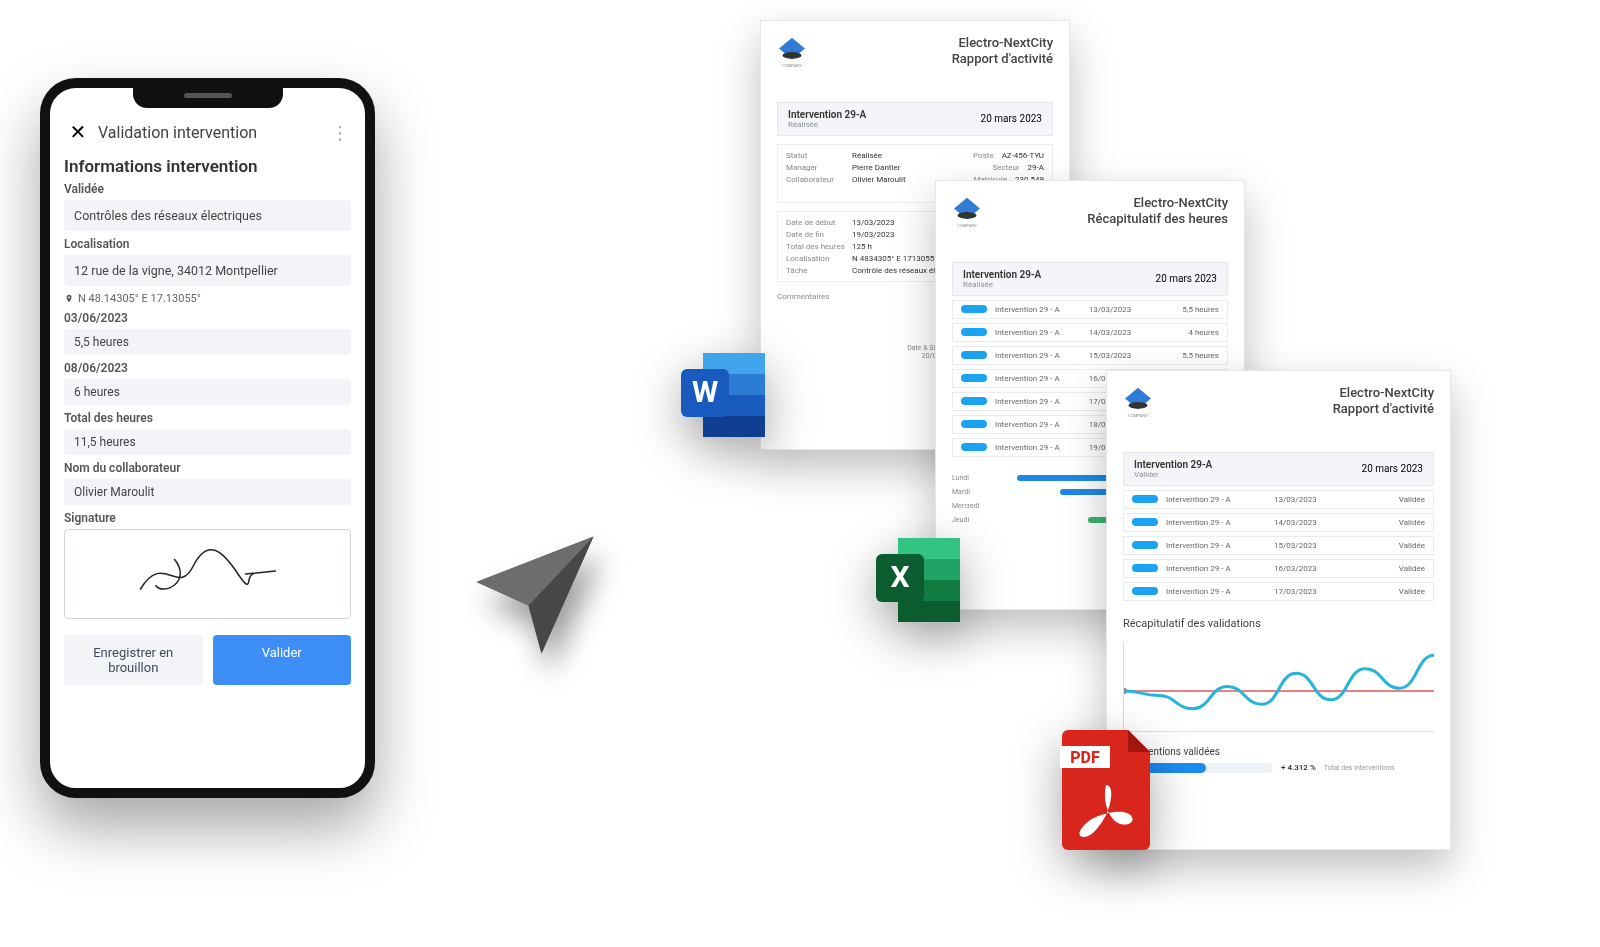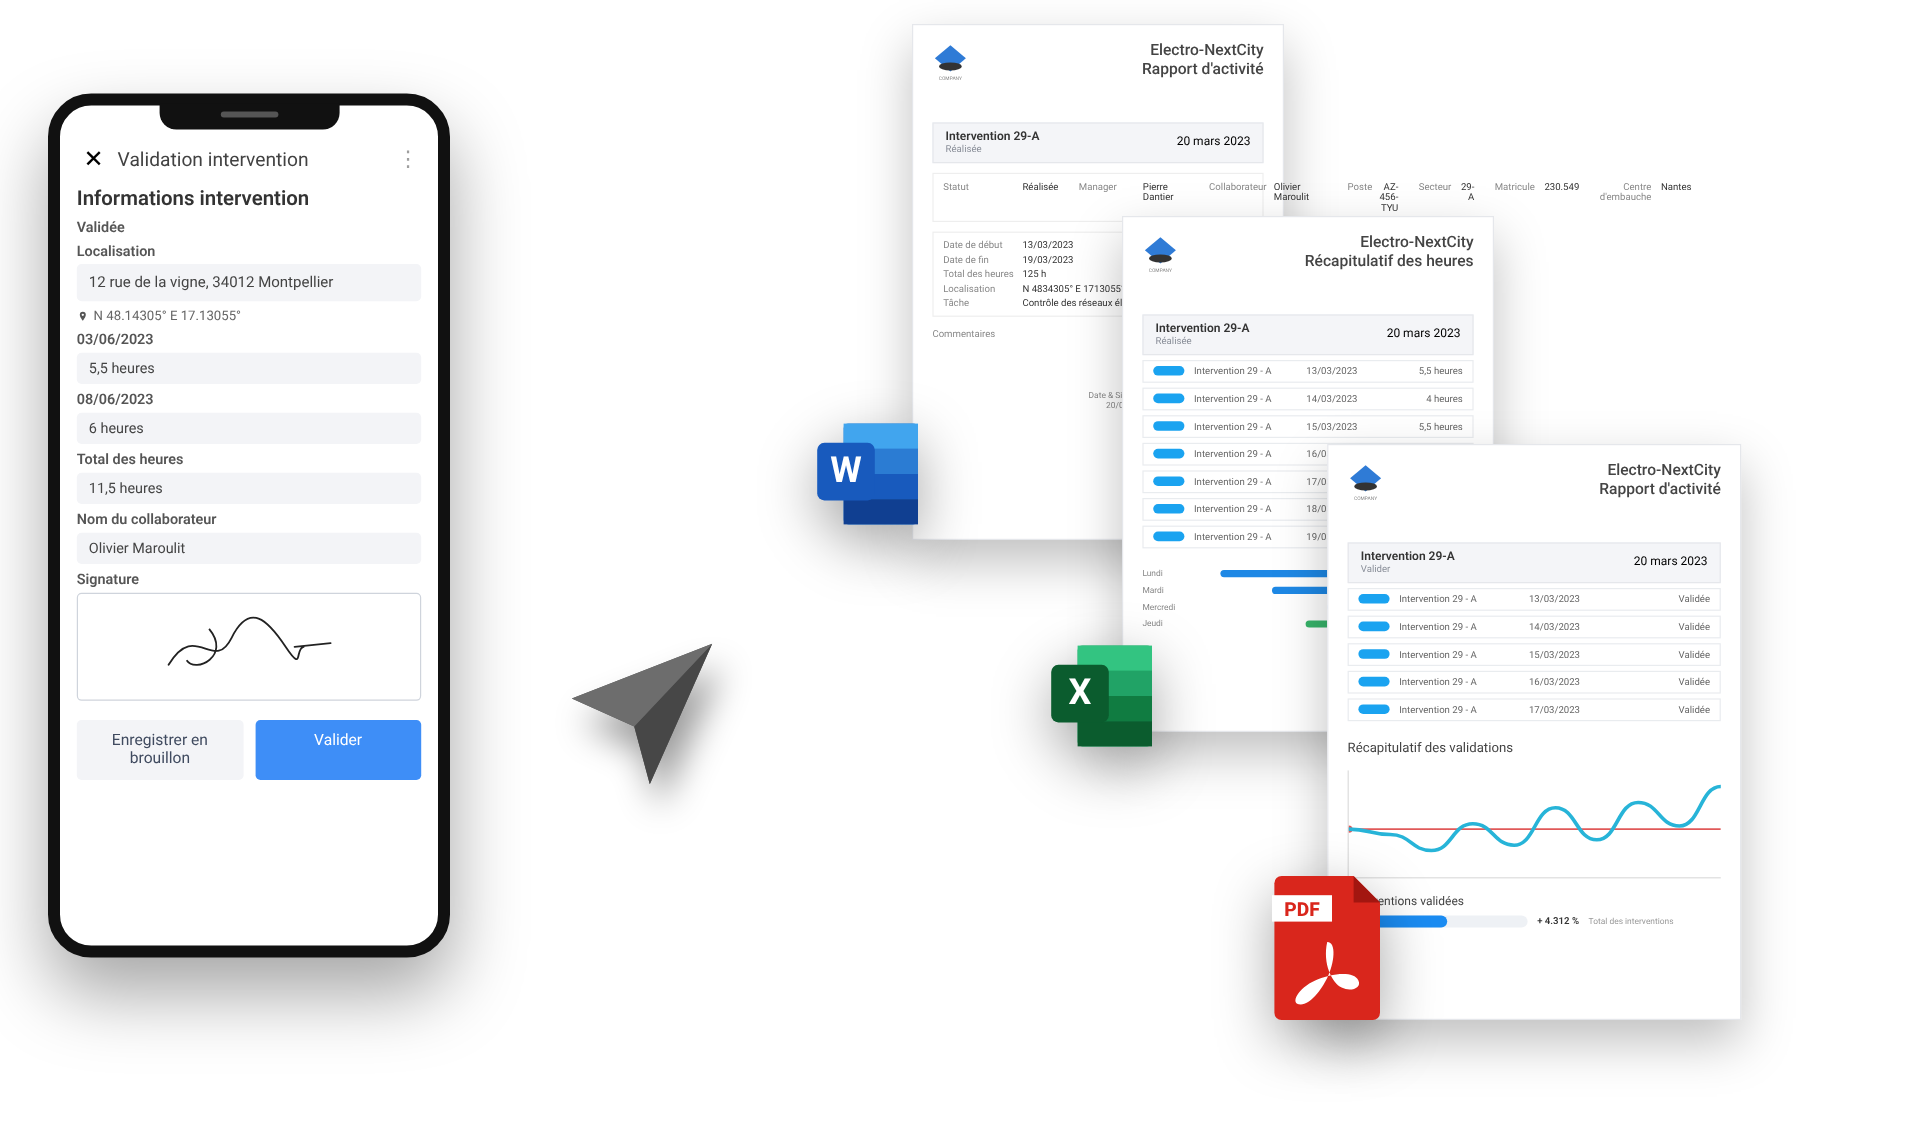--- a/index.html
+++ b/index.html
@@ -45,21 +45,21 @@
   .doc { position:absolute; background:#fff; border:1px solid #e5e7eb; box-shadow: 0 18px 40px rgba(0,0,0,.25); padding:14px 16px; }
   .doc h3 { font-size:13px; color:#444; text-align:right; line-height:1.25; font-weight:500;}
   .doc .logo { position:absolute; left:14px; top:14px; }
   .doc .hdr-row { margin-top:34px; background:#f4f5f8; border:1px solid #e5e7eb; padding:6px 10px; display:flex; justify-content:space-between; align-items:center; font-size:10px;}
   .doc .hdr-row .name { font-weight:600; color:#333; }
   .doc .hdr-row .sub  { font-size:8px; color:#8a8f99; display:block; }
   .kv { display:flex; font-size:8px; color:#555; gap:6px; }
   .kv .k { width:60px; color:#888; }
   .kv .v { color:#333; }
   .kvblock { margin-top:8px; border:1px solid #eee; padding:6px 8px; display:flex; gap:20px;}
-  .kvcol{ display:flex; flex-direction:row; gap:17px; }
+  .kvcol{ display:flex; flex-direction:column; gap:3px; }
 
   .list-row { display:flex; align-items:center; gap:8px; border:1px solid #e9ecef; padding:4px 8px; margin-top:4px; font-size:8px; color:#666; }
   .pill { width:26px; height:8px; border-radius:4px; background:#1aa3f0; flex:none;}
   .list-row .c1{ flex:1.4;} .list-row .c2{flex:1;} .list-row .c3{text-align:right; flex:1;}
 
   .gantt { margin-top:14px; font-size:7px; color:#888; }
   .gantt-row{ display:flex; align-items:center; height:14px; gap:6px;}
   .gantt-row .lbl{ width:36px;}
   .track{ flex:1; position:relative; height:6px;}
   .bar{ position:absolute; height:6px; border-radius:3px;}
@@ -93,20 +93,21 @@
   <div class="screen">
     <div class="topbar">
       <div class="x">✕</div>
       <div class="title">Validation intervention</div>
       <div class="more">⋮</div>
     </div>
 
     <div class="section-title">Informations intervention</div>
 
     <div class="label">Validée</div>
+    <div class="field">Contrôles des réseaux électriques</div>
 
     <div class="label">Localisation</div>
     <div class="field">12 rue de la vigne, 34012 Montpellier</div>
     <div class="coords-row">
       <svg viewBox="0 0 24 24">
           <path fill="#555" d="M12 2a6 6 0 0 0-6 6c0 4.5 6 12 6 12s6-7.5 6-12a6 6 0 0 0-6-6zm0 8.3A2.3 2.3 0 1 1 12 5.7a2.3 2.3 0 0 1 0 4.6z"></path>
         </svg>
       <span>N 48.14305° E 17.13055°</span>
     </div>
 

